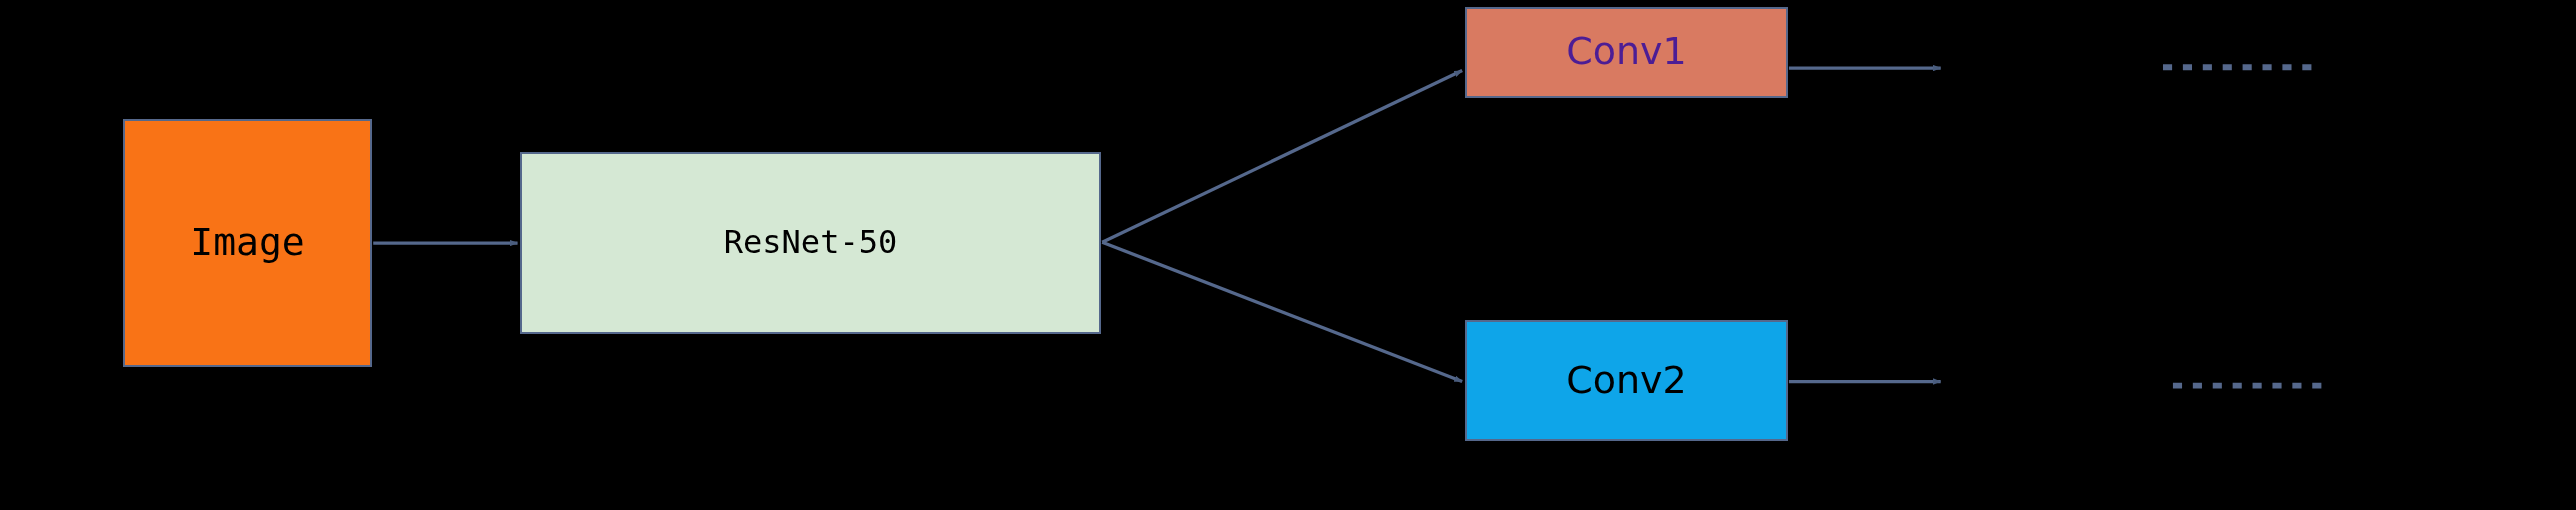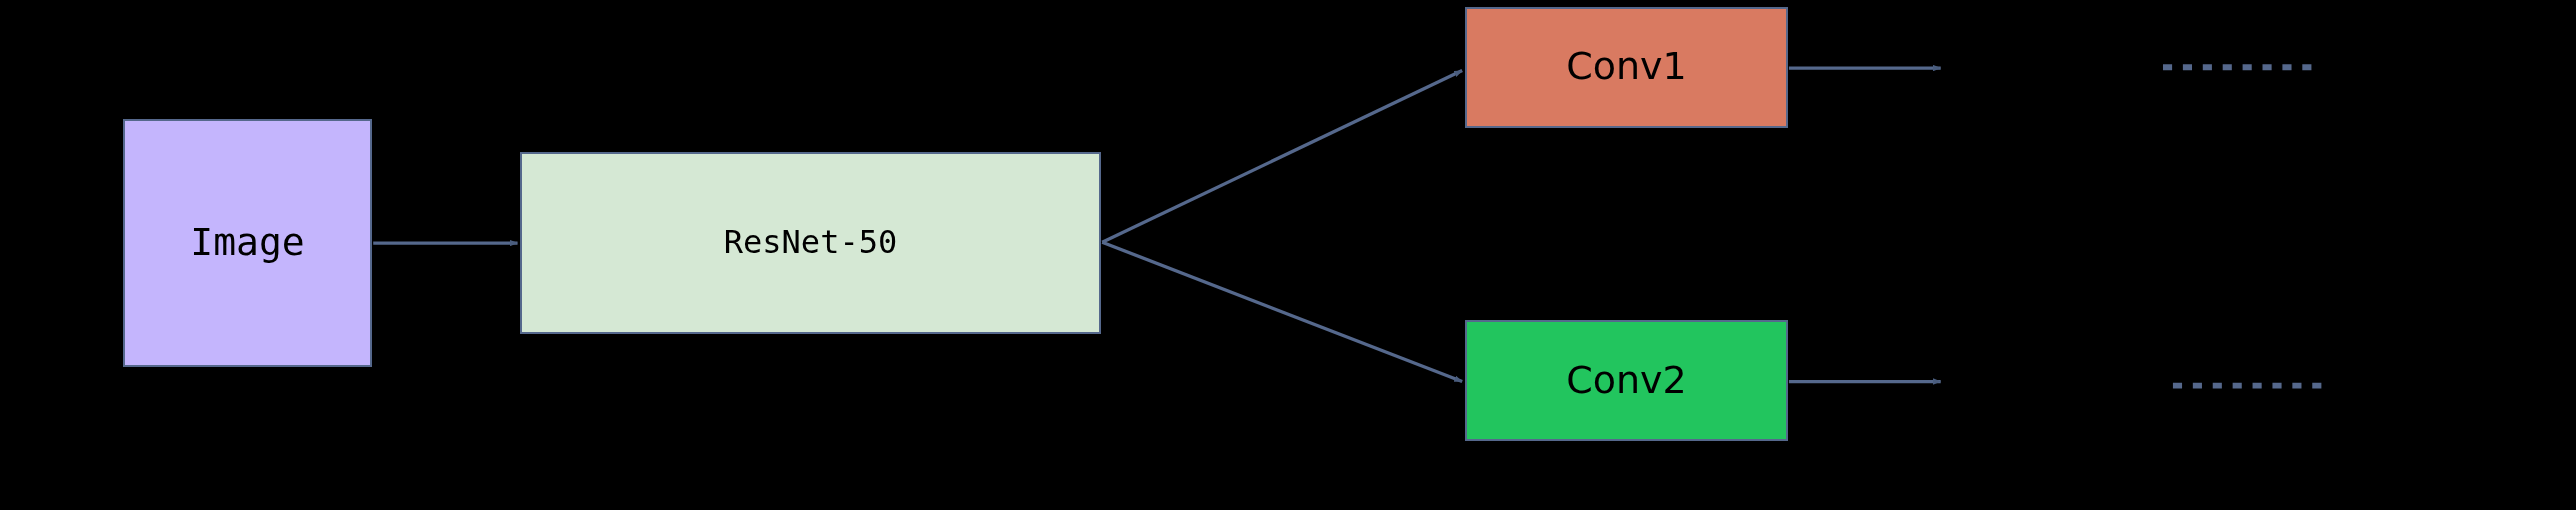--- a/index.html
+++ b/index.html
@@ -63,30 +63,30 @@
         <line x1="450" y1="293" x2="624" y2="293" stroke="#55688c" stroke-width="4" marker-end="url(#arrowhead)"></line>
         <line x1="1329" y1="292" x2="1763" y2="85" stroke="#55688c" stroke-width="4" marker-end="url(#arrowhead)"></line>
         <line x1="1329" y1="292" x2="1763" y2="460" stroke="#55688c" stroke-width="4" marker-end="url(#arrowhead)"></line>
         <line x1="2157" y1="82" x2="2340" y2="82" stroke="#55688c" stroke-width="4" marker-end="url(#arrowhead)"></line>
         <line x1="2157" y1="460" x2="2340" y2="460" stroke="#55688c" stroke-width="4" marker-end="url(#arrowhead)"></line>
         <line x1="2608" y1="81" x2="2792" y2="81" stroke="#55688c" stroke-width="7" stroke-dasharray="11 13"></line>
         <line x1="2620" y1="465" x2="2804" y2="465" stroke="#55688c" stroke-width="7" stroke-dasharray="11 13"></line>
       </g>
   </svg>
 
-  <div class="node" style="left: 123px; top: 119px; width: 249px; height: 248px; background: #c4b5fd; border-color: rgb(85, 104, 140); color: rgb(0, 0, 0); font-size: 38px;">
+  <div class="node" style="left: 123px; top: 119px; width: 249px; height: 248px; background: #f97316; border-color: rgb(85, 104, 140); color: rgb(0, 0, 0); font-size: 38px;">
     <span class="node-label mono">Image</span>
   </div>
 
   <div class="node" style="left: 520px; top: 152px; width: 581px; height: 182px; background: rgb(213, 232, 212); border-color: rgb(85, 104, 140); color: rgb(0, 0, 0); font-size: 32px;">
     <span class="node-label mono">ResNet-50</span>
   </div>
 
-  <div class="node" style="left: 1465px; top: 6.6px; width: 323px; height: 121px; background: rgb(217, 122, 97); border-color: rgb(85, 104, 140); color: #000000; font-size: 38px;">
+  <div class="node" style="left: 1465px; top: 6.6px; width: 323px; height: 91px; background: rgb(217, 122, 97); border-color: rgb(85, 104, 140); color: #4c1d95; font-size: 38px;">
     <span class="node-label sans">Conv1</span>
   </div>
 
-  <div class="node" style="left: 1465px; top: 320px; width: 323px; height: 121px; background: #22c55e; border-color: rgb(85, 104, 140); color: rgb(0, 0, 0); font-size: 38px;">
+  <div class="node" style="left: 1465px; top: 320px; width: 323px; height: 121px; background: #0ea5e9; border-color: rgb(85, 104, 140); color: rgb(0, 0, 0); font-size: 38px;">
     <span class="node-label sans">Conv2</span>
   </div>
 
 </div>
 
 
 </body></html>

